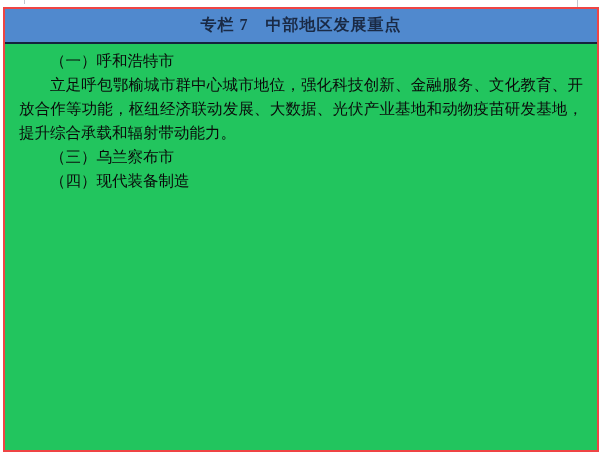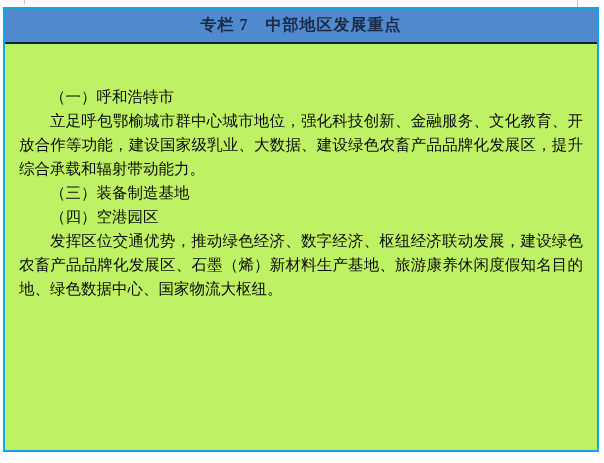--- a/index.html
+++ b/index.html
@@ -22,22 +22,22 @@
   #tick-left  { left: 24px;  top: 0; height: 4px; }
   #tick-right { left: 577px; top: 0; height: 7px; }
 
   .panel {
     position: absolute;
     left: 3px;
     top: 7px;
     width: 596px;
     height: 445px;
     box-sizing: border-box;
-    border: 2px solid #0ea5e9;
-    background: #bef264;
+    border: 2px solid #ef4444;
+    background: #22c55e;
   }
   .panel-header {
     box-sizing: border-box;
     height: 35px;
     background: #5089ce;
     border-bottom: 2px solid #14243c;
     display: flex;
     align-items: center;
     justify-content: center;
   }
@@ -47,21 +47,20 @@
     color: #1a2a45;
     letter-spacing: 1px;
     white-space: pre;
   }
   .panel-body {
     box-sizing: border-box;
     padding: 5px 14px 4px 14px;
     font-size: 15.5px;
     line-height: 24px;
     color: #0a0a0a;
-    margin-top: 36px;
   }
   .section-heading {
     text-indent: 2em;
     text-align: left;
   }
   .section-text {
     margin: 0;
     text-indent: 2em;
     text-align: justify;
     text-justify: inter-ideograph;
@@ -74,27 +73,26 @@
 <div class="page-tick" id="tick-right"></div>
 
 <div class="panel">
   <div class="panel-header">
     <span class="panel-title">专栏 7　中部地区发展重点</span>
   </div>
   <div class="panel-body">
 
     <div class="section">
       <div class="section-heading">（一）呼和浩特市</div>
-      <p class="section-text">立足呼包鄂榆城市群中心城市地位，强化科技创新、金融服务、文化教育、开放合作等功能，建设国家级乳业、大数据、建设绿色农畜产品品牌化发展区，提升综合承载和辐射带动能力。</p>
+      <p class="section-text">立足呼包鄂榆城市群中心城市地位，强化科技创新、金融服务、文化教育、开放合作等功能，枢纽经济联动发展、大数据、光伏产业基地和动物疫苗研发基地，提升综合承载和辐射带动能力。</p>
     </div>
 
 
     <div class="section">
-      <div class="section-heading">（三）装备制造基地</div>
+      <div class="section-heading">（三）乌兰察布市</div>
     </div>
 
     <div class="section">
-      <div class="section-heading">（四）空港园区</div>
-      <p class="section-text">发挥区位交通优势，推动绿色经济、数字经济、枢纽经济联动发展，建设绿色农畜产品品牌化发展区、石墨（烯）新材料生产基地、旅游康养休闲度假知名目的地、绿色数据中心、国家物流大枢纽。</p>
+      <div class="section-heading">（四）现代装备制造</div>
     </div>
 
   </div>
 </div>
 
 </body></html>

